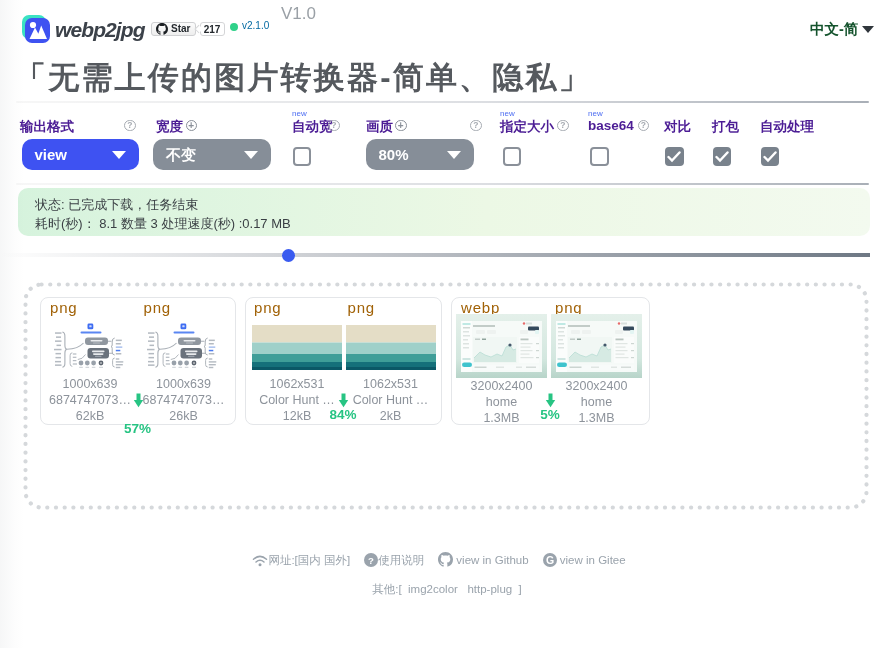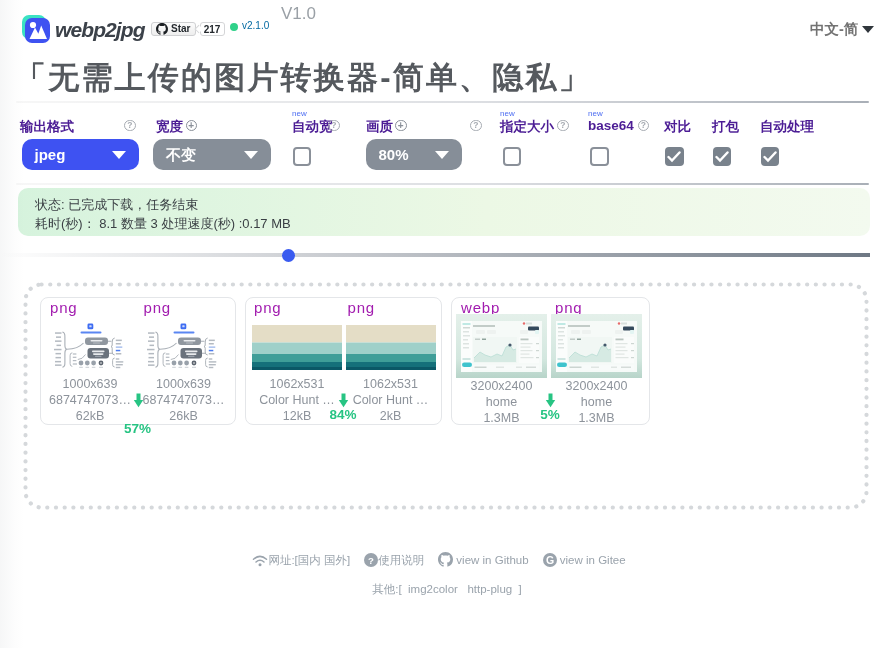--- a/index.html
+++ b/index.html
@@ -14,21 +14,21 @@
 .logo-blue { left:24.5px; top:18px; width:25px; height:25px; border-radius:7px; background:#3e52f1;}
 .brand { left:55px; top:18px; font-size:21px; font-weight:bold; font-style:italic; color:#3b4149; letter-spacing:-0.9px;}
 .gh-star { left:151px; top:21.5px; height:14px; border:1px solid #cfd0d2; border-radius:3px;
   background:linear-gradient(#fcfcfc,#eee); display:flex; align-items:center; padding:0 5px 0 4px;
   font-size:10px; font-weight:bold; color:#24292e; }
 .gh-count { left:199.5px; top:21.5px; width:25px; height:14px; border:1px solid #d4d5d7; border-radius:3px;
   background:#fff; font-size:10px; font-weight:bold; color:#24292e; text-align:center; line-height:13px;}
 .gdot { left:230px; top:22.5px; width:8px; height:8px; border-radius:50%; background:#2fd189;}
 .ver1 { left:242px; top:20px; font-size:10px; color:#0369a1;}
 .ver2 { left:281px; top:4px; font-size:17px; color:#9aa0a6;}
-.lang { left:810px; top:20px; font-size:14.5px; color:#737373; font-weight:bold;}
+.lang { left:810px; top:20px; font-size:14.5px; color:#14532d; font-weight:bold;}
 .lang-tri { left:862px; top:26px; width:0; height:0; border-left:6px solid transparent;
   border-right:6px solid transparent; border-top:7px solid #30363c;}
 
 
 .title { left:15px; top:56.5px; font-size:31px; color:#55595e; letter-spacing:2.2px; font-weight:700;}
 
 .hr1 { left:16px; top:101px; width:853px; height:2px; background:linear-gradient(to right,#f7f7f7,#dcdee2 55%,#a9afb7); border-radius:2px;}
 .hr2 { left:16px; top:182.5px; width:853px; height:2px; background:linear-gradient(to right,#f7f7f7,#dcdee2 55%,#a9afb7); border-radius:2px;}
 
 
@@ -55,21 +55,21 @@
   font-size:13px; color:#3a3f44; padding:7px 0 0 17px; line-height:19px;}
 
 
 .track { left:0; top:253px; width:870px; height:3.5px;
   background:linear-gradient(to right,#ffffff,#c6c9ce 40%,#6e7884); }
 .knob { left:281.5px; top:248.5px; width:13px; height:13px; border-radius:50%; background:#3a5bf0;}
 
 
 .dz { left:23px; top:282px; width:846px; height:228px; }
 .card { top:297px; height:128px; background:#fff; border:1px solid #e4e6e9; border-radius:8px; }
-.fmt { top:298.5px; font-size:15px; letter-spacing:0.8px; color:#a21caf; }
+.fmt { top:298.5px; font-size:15px; letter-spacing:0.8px; color:#a16207; }
 .ctext { position:absolute; font-size:12.5px; color:#8d939b; text-align:center; line-height:16px; width:100px; }
 .pct { position:absolute; font-size:13.5px; font-weight:bold; color:#27c483; text-align:center; width:44px;}
 .garr { position:absolute; width:11px; height:15px; }
 
 
 .f1 { left:0; top:552px; width:878px; text-align:center; font-size:11.5px; color:#9aa3ac; }
 .f1 span { margin:0 7px; white-space:nowrap; }
 .f1 svg { vertical-align:-3px; }
 .f2 { left:0; top:582px; width:894px; text-align:center; font-size:11.5px; color:#9aa3ac; }
 </style>
@@ -116,29 +116,29 @@
 <div class="abs lbl" style="left:500px">指定大小</div>
 <div class="abs qm" style="left:557px">?</div>
 <div class="abs newtag" style="left:588px">new</div>
 <div class="abs lbl" style="left:588px">base64</div>
 <div class="abs qm" style="left:637.5px">?</div>
 <div class="abs lbl" style="left:664px">对比</div>
 <div class="abs lbl" style="left:712px">打包</div>
 <div class="abs lbl" style="left:760px">自动处理</div>
 
 <div class="abs sel sel-blue" style="left:21.5px;width:117.5px">
-    <span>jpeg</span>
+    <span>view</span>
     <i class="tri"></i>
   </div>
 <div class="abs sel sel-gray" style="left:153px;width:118px">
     <span>不变</span>
     <i class="tri"></i>
   </div>
 <div class="abs cb cb-off" style="left:292.5px"></div>
-<div class="abs sel sel-gray" style="left:365.5px;width:96px">
+<div class="abs sel sel-gray" style="left:365.5px;width:108px">
     <span>80%</span>
     <i class="tri"></i>
   </div>
 <div class="abs cb cb-off" style="left:502.5px"></div>
 <div class="abs cb cb-off" style="left:590px"></div>
 <div class="abs cb cb-on" style="left:665px">
     <svg width="14" height="12" viewBox="0 0 14 12">
       <path d="M1.5 6 L5 9.5 L12.5 1.5" stroke="#fff" stroke-width="2.4" fill="none" stroke-linecap="round"></path>
     </svg>
   </div>

